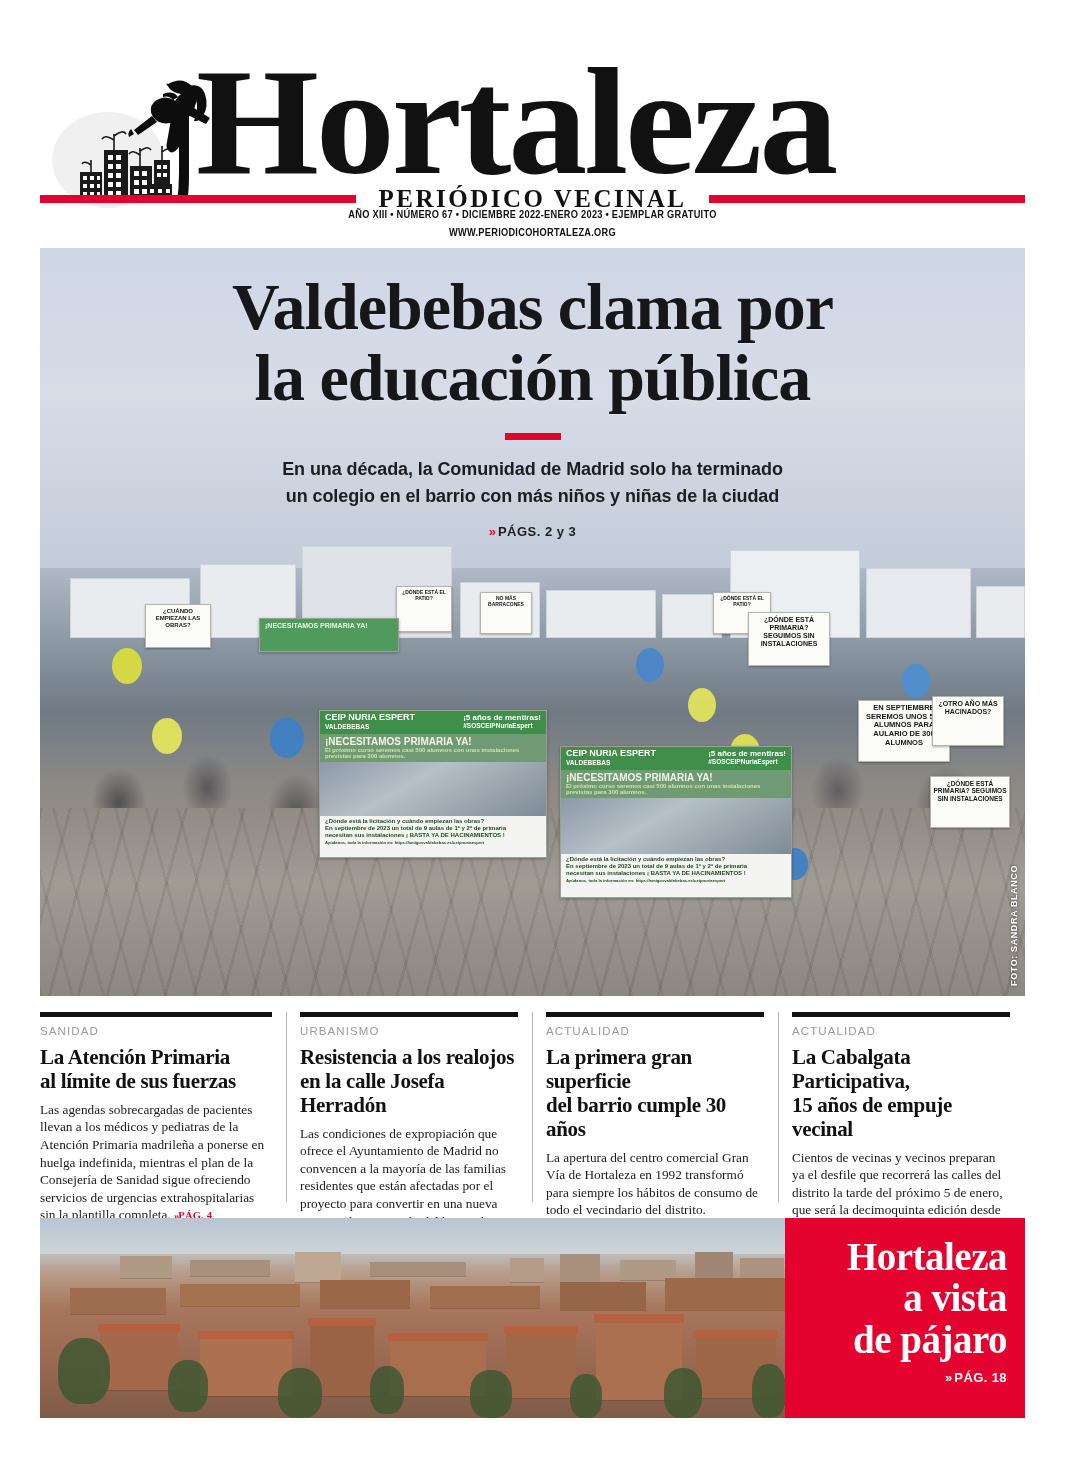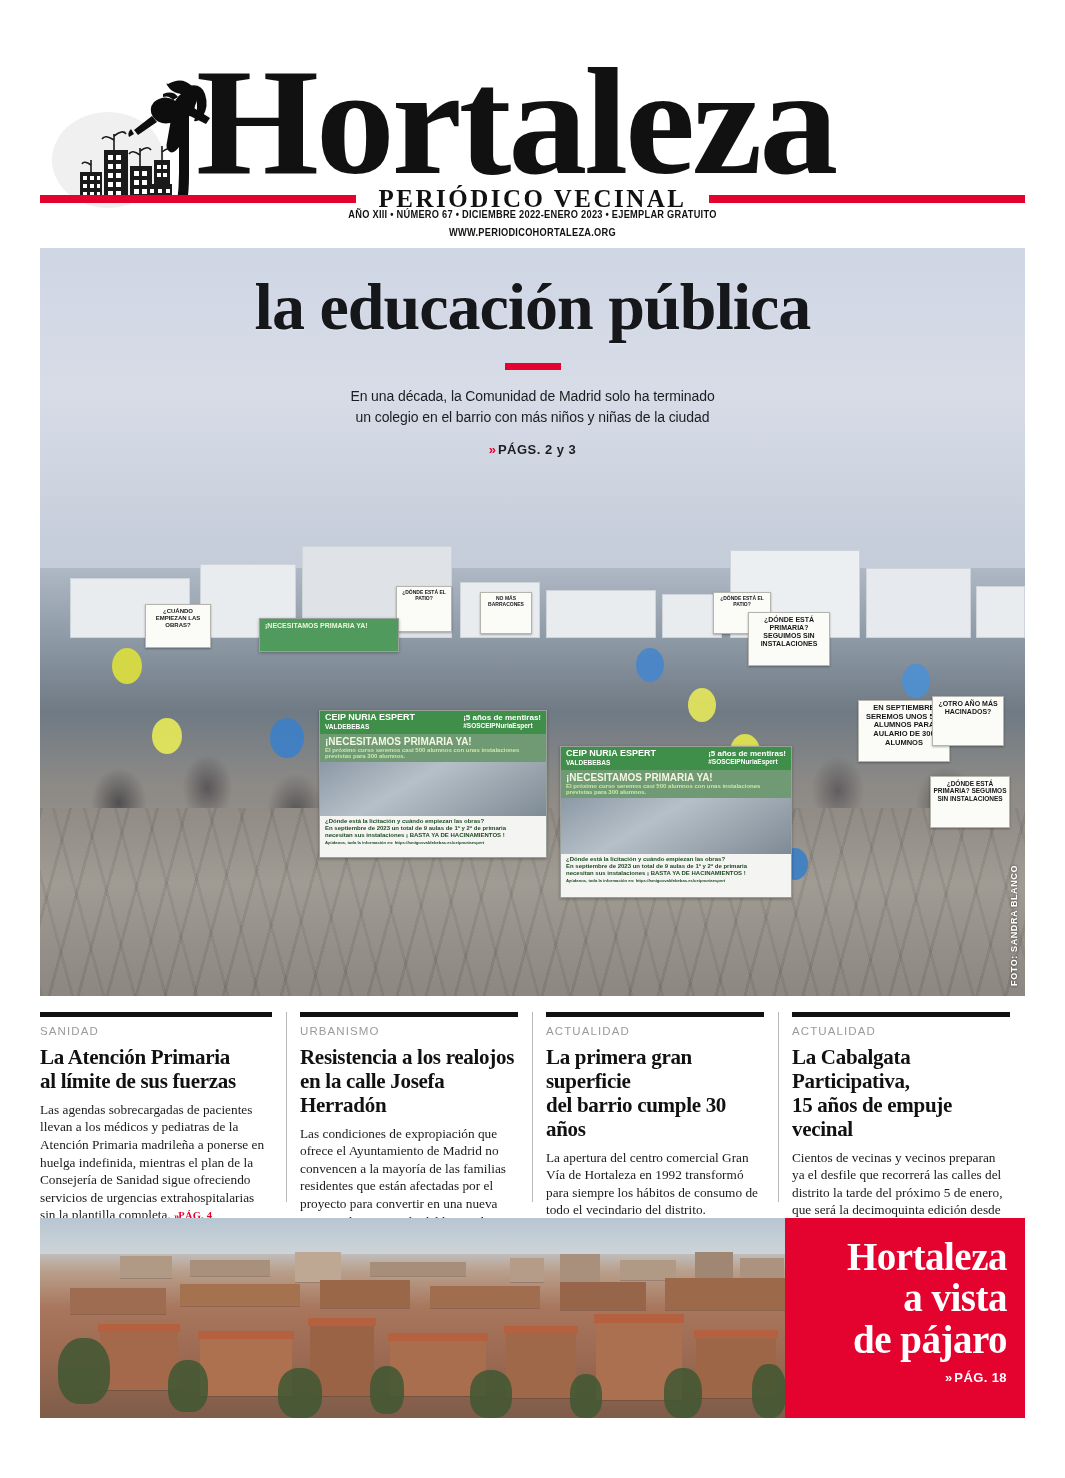--- a/index.html
+++ b/index.html
@@ -103,22 +103,22 @@
     line-height:1.07;
     color:#15171a;
     letter-spacing:-1px;
     text-shadow:0 1px 2px rgba(255,255,255,0.35);
   }
   .hero-divider {
     width:56px; height:7px; background:#E3032E; margin:20px auto 16px;
   }
   .hero-sub {
     font-family:"Liberation Sans", sans-serif;
-    font-weight:400;
-    font-size:14px;
+    font-weight:700;
+    font-size:18px;
     line-height:1.5;
     color:#1b1d20;
     letter-spacing:-0.1px;
   }
   .hero-pages {
     margin-top:14px;
     font-family:"Liberation Sans", sans-serif;
     font-weight:700;
     font-size:13px;
     letter-spacing:0.5px;
@@ -440,20 +440,21 @@
       </div>
     </div>
 
     <div class="banner" style="left:175px; top:370px; width:140px; height:34px; background:#4f9a5c;">
       <div style="padding:3px 5px; color:#eaf7d8; font-family:'Liberation Sans',sans-serif; font-weight:700; font-size:7px; line-height:1.2;">
         <span>¡NECESITAMOS PRIMARIA YA!</span>
       </div>
     </div>
 
     <div class="hero-headline-wrap">
+      <div class="hero-headline">Valdebebas clama por</div>
       <div class="hero-headline">la educación pública</div>
       <div class="hero-divider"></div>
       <div class="hero-sub">En una década, la Comunidad de Madrid solo ha terminado</div>
       <div class="hero-sub">un colegio en el barrio con más niños y niñas de la ciudad</div>
       <div class="hero-pages">
         <span class="chev">»</span><span>PÁGS. 2 y 3</span>
       </div>
     </div>
 
     <div class="photo-credit">FOTO: SANDRA BLANCO</div>

